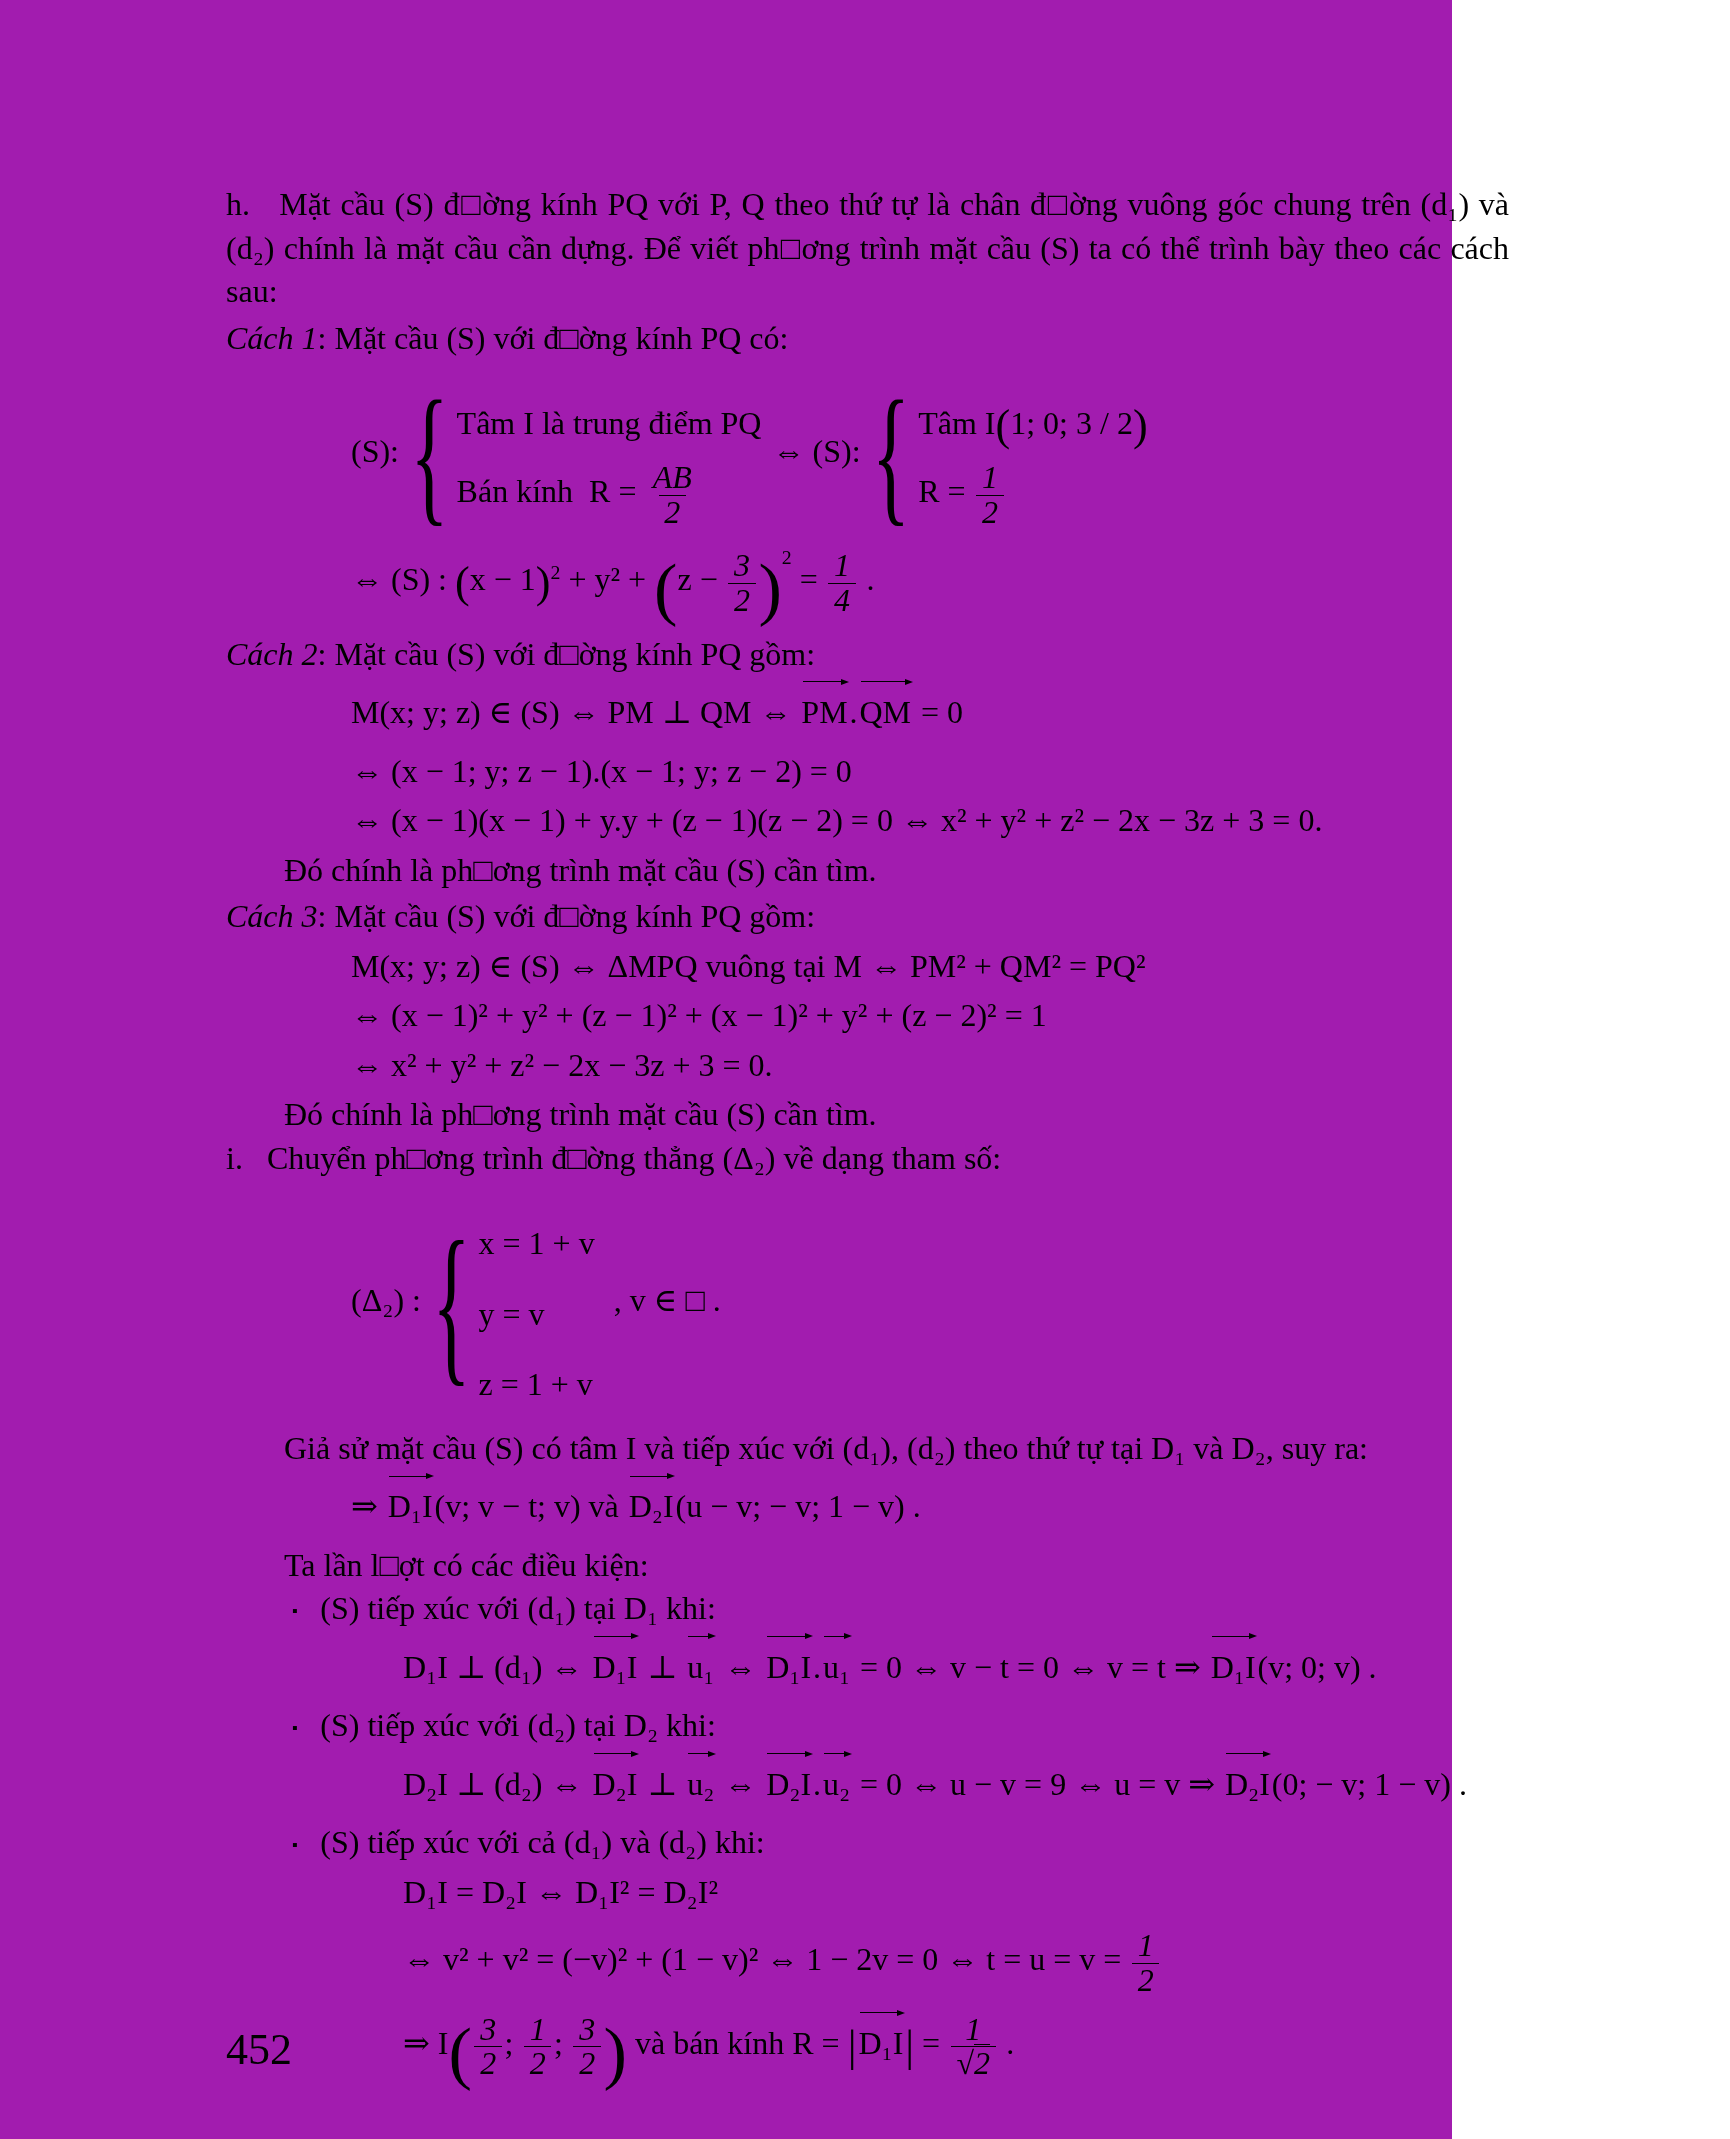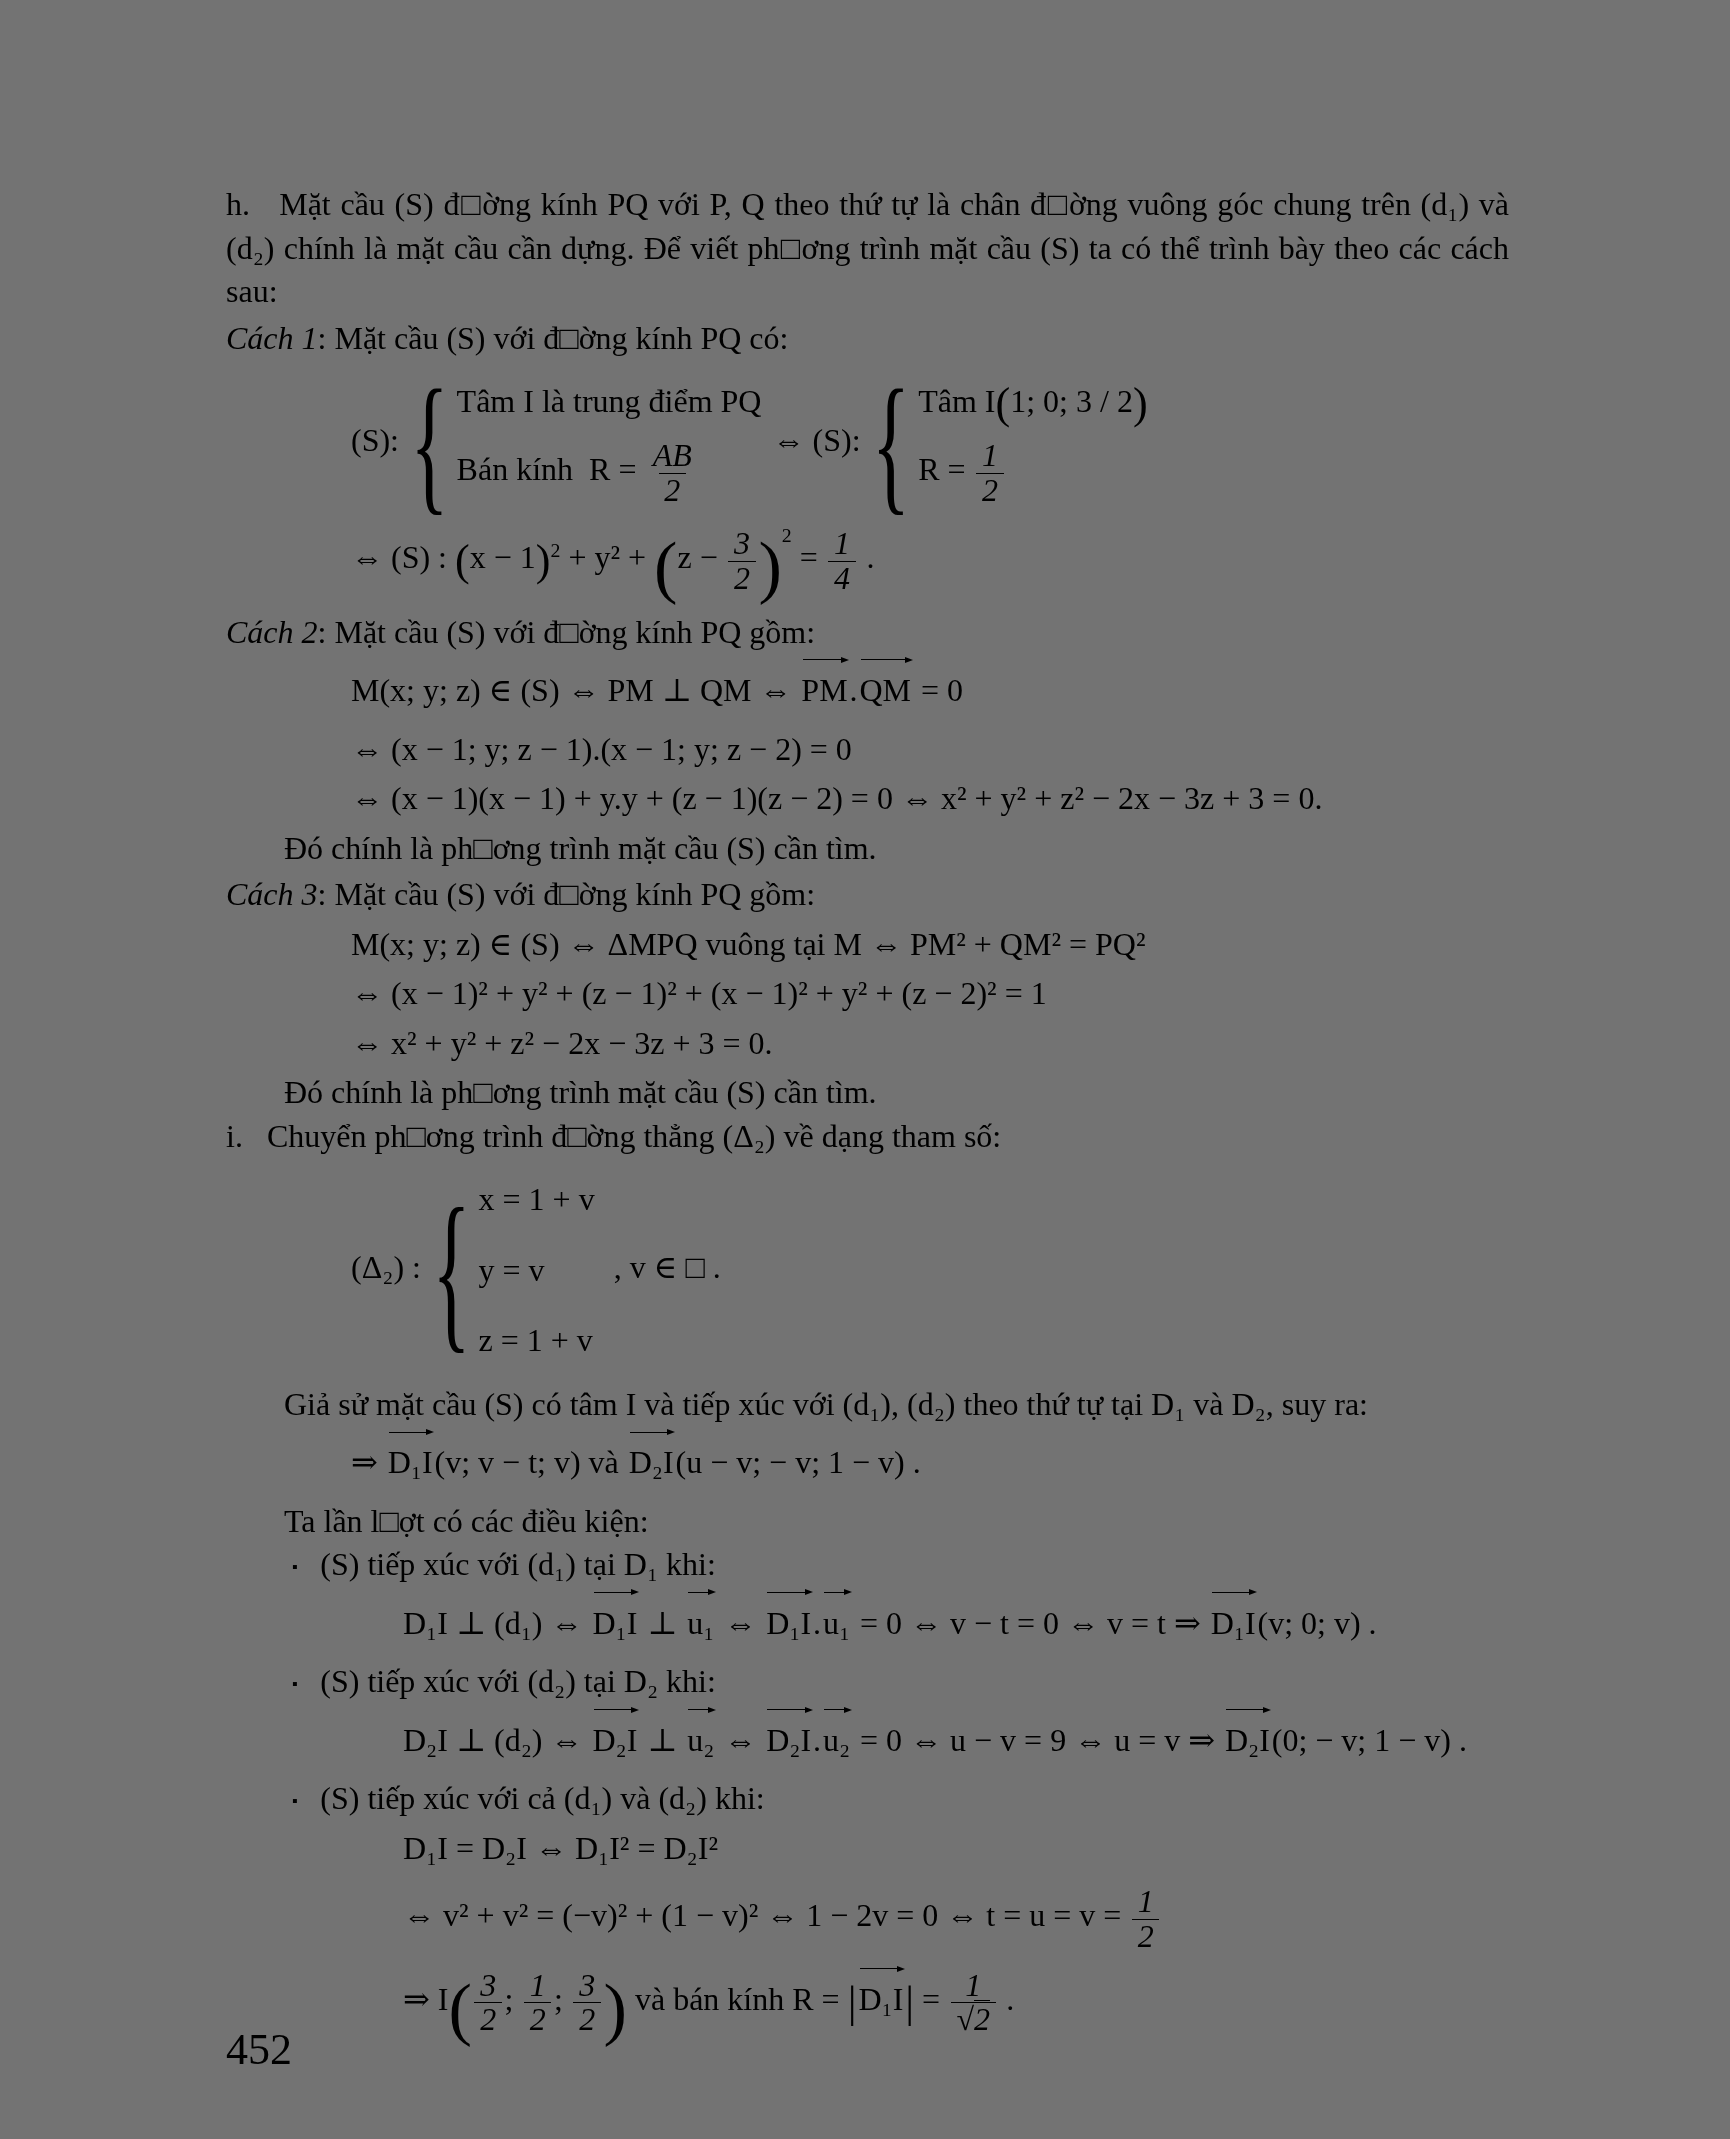--- a/index.html
+++ b/index.html
@@ -2,21 +2,21 @@
 <html style="font-size:12px"><head>
 <meta charset="utf-8">
 <style>
   html,body { margin:0; padding:0; }
   body {
     width:1730px; height:2140px;
     background:#ffffff; color:#000;
     font-family:"Liberation Serif","DejaVu Serif",serif;
     overflow:hidden;
   }
-  .page { position:relative; width:1730px; height:2140px; background:#737373; }
+  .page { position:relative; width:1452px; height:2140px; background:#a21caf; }
   .content {
     position:absolute; left:226px; top:183px; width:1283px;
     font-size:32px; line-height:1.36;
   }
   .para-item { text-align:justify; }
   .para-method { margin-top:3px; }
   .para-note { margin-left:58px; white-space:nowrap; }
   .it { font-style:italic; }
   .bullet-line { margin-left:66px; display:flex; align-items:baseline; }
   .bul { font-size:0.5em; margin-right:22.6px; position:relative; top:-0.18em; }
@@ -52,21 +52,21 @@
   .bp2 { font-size:2.2em; vertical-align:-0.30em; line-height:0; font-weight:300; }
   sup.sup { font-size:0.62em; vertical-align:0.6em; line-height:0; }
   sup.Sup { font-size:0.62em; vertical-align:1.35em; line-height:0; }
 
   
   .cases { display:inline-flex; align-items:center; vertical-align:middle; margin:0 0.1em; }
   .cbrace {
     display:inline-block; font-size:2.5em; font-weight:300;
     transform-origin:center; line-height:1; margin-right:0.10em;
   }
-  .crows { display:inline-flex; flex-direction:column; align-items:flex-start; padding:0.15em 0; }
+  .crows { display:inline-flex; flex-direction:column; align-items:flex-start; padding:0.15em 0;margin-top:22px; }
   .crow { display:block; }
 
   .page-number { position:absolute; left:226px; top:2024px; font-size:44px; }
 </style>
 </head>
 <body>
 
 <div class="page">
   <div id="content" class="content">
       <div class="para para-item"><span>h.&nbsp;&nbsp;&nbsp;Mặt cầu (S) đ□ờng kính PQ với P, Q theo thứ tự là chân đ□ờng vuông góc chung trên (d₁) và (d₂) chính là mặt cầu cần dựng. Để viết ph□ơng trình mặt cầu (S) ta có thể trình bày theo các cách sau:</span></div>

